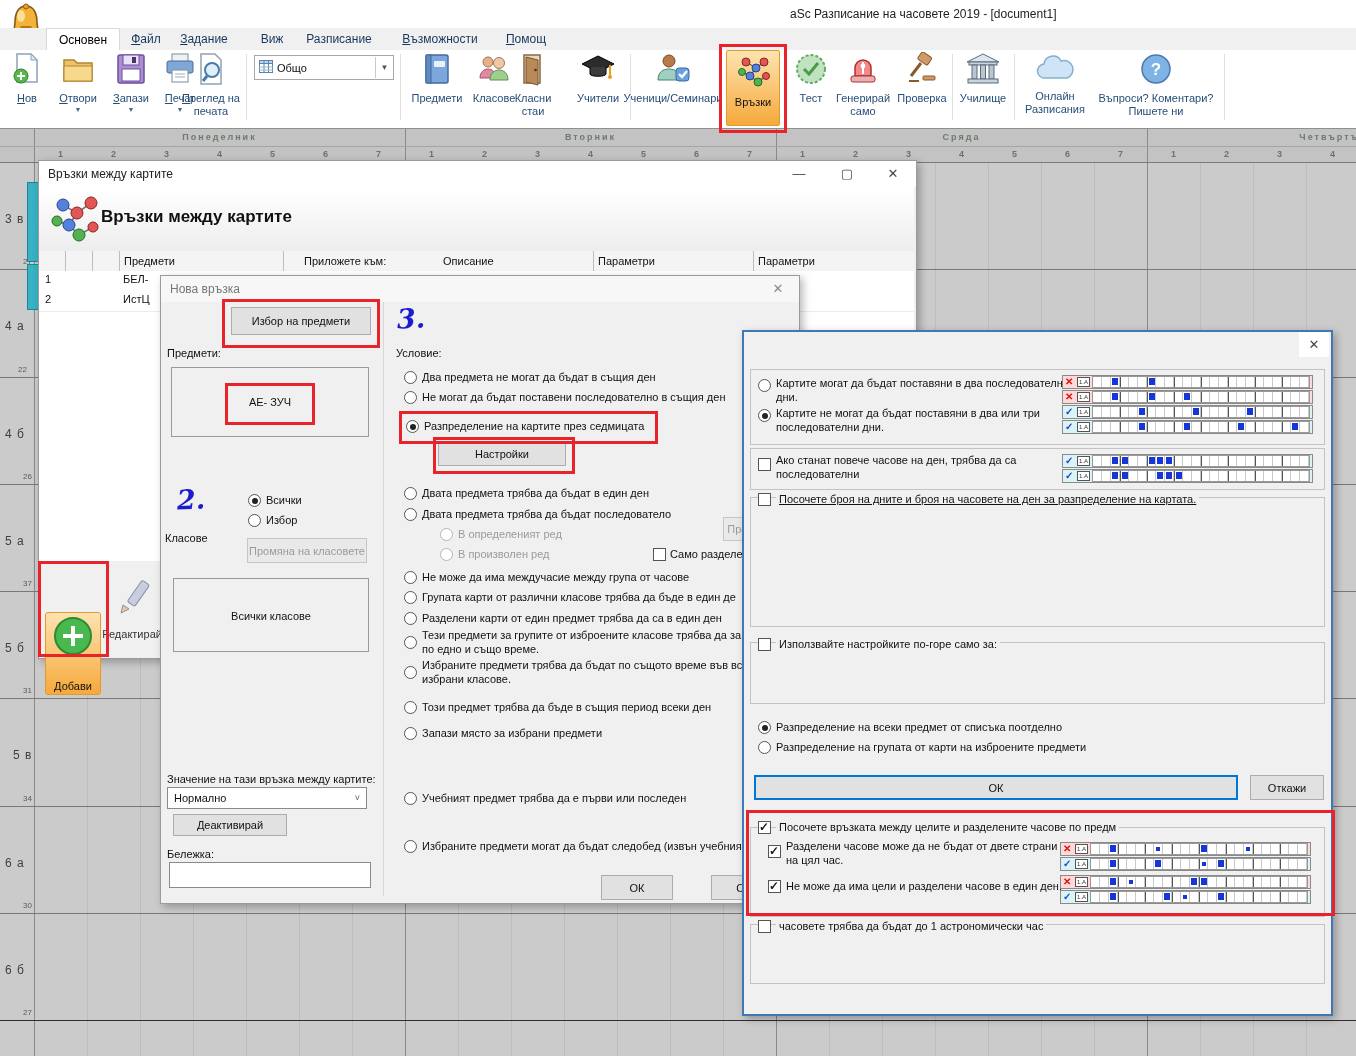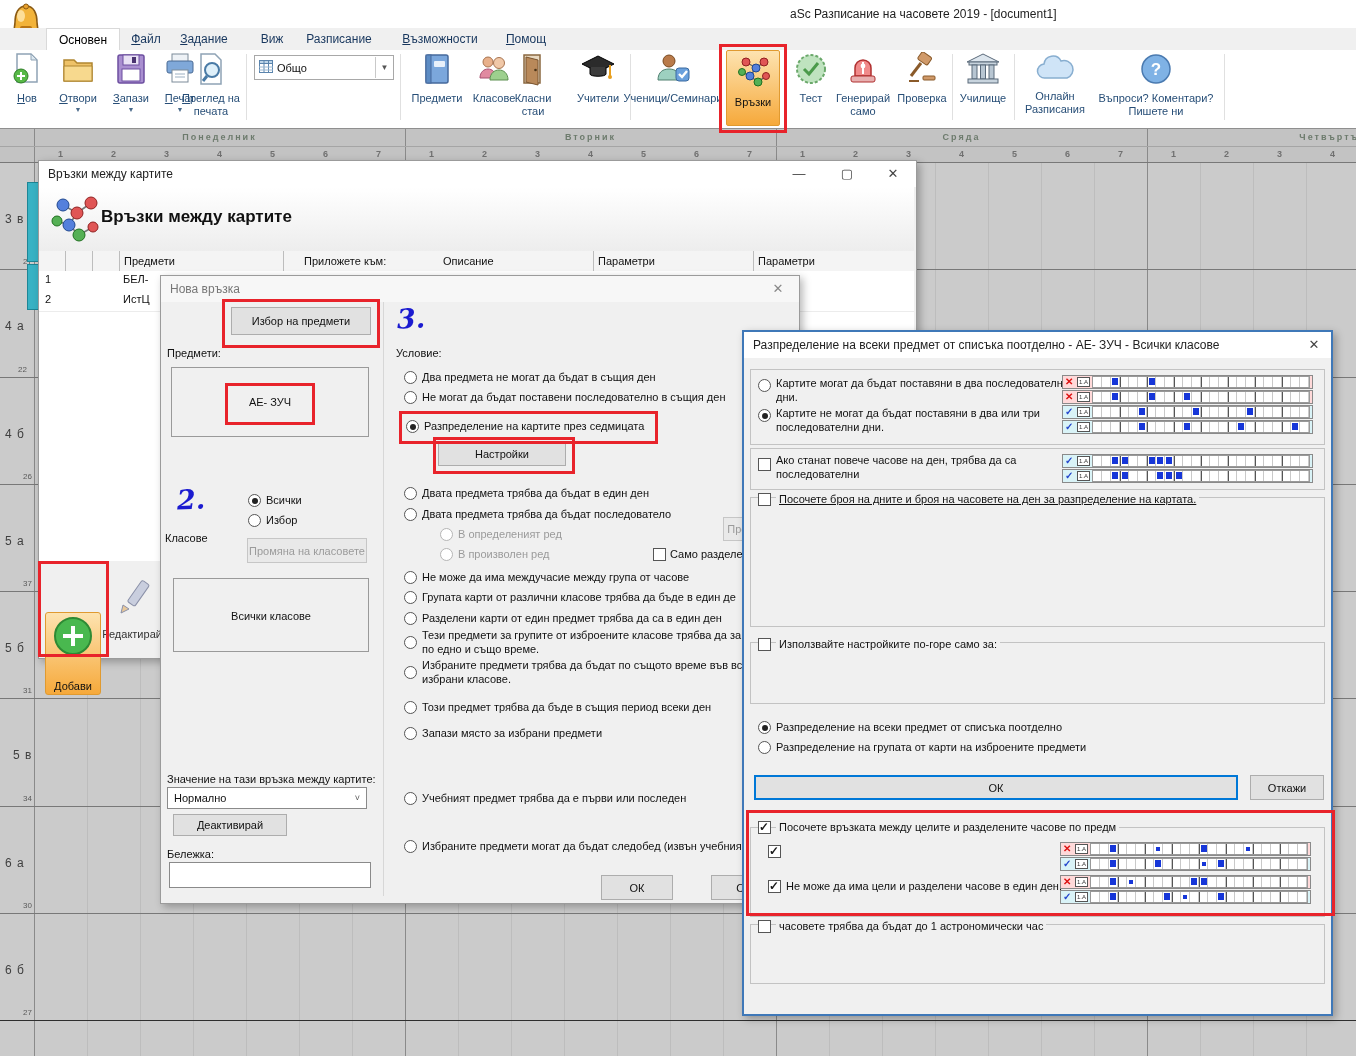--- a/index.html
+++ b/index.html
@@ -586,23 +586,20 @@
     <span class="radio" style="left:243px;top:516px;"></span>
     <span class="lbl" style="left:261px;top:515px;">Учебният предмет трябва да е първи или последен</span>
     <span class="radio" style="left:243px;top:564px;"></span>
     <span class="lbl clip" style="left:261px;top:563px;width:376px;">Избраните предмети могат да бъдат следобед (извън учебния</span>
 
     <button class="btn" style="left:440px;top:599px;width:72px;height:25px;">ОК</button>
     <button class="btn" style="left:550px;top:599px;width:64px;height:25px;">От</button>
   </div>
 
   <div class="dlg" style="left:742px;top:330px;width:591px;height:686px;border:2px solid #3f78b8;box-sizing:border-box;z-index:30;">
-    <div class="dtitle">
-      <span>Разпределение на всеки предмет от списъка поотделно - АЕ- ЗУЧ - Всички класове</span>
-    </div>
     <div class="wbtn" style="right:2px;width:30px;">✕</div>
 
     <div class="gbox" style="left:6px;top:37px;width:573px;height:74px;"></div>
     <span class="radio" style="left:14px;top:47px;"></span>
     <span class="lbl" style="left:32px;top:44px;width:310px;">Картите могат да бъдат поставяни в два последователни дни.</span>
     <span class="radio sel" style="left:14px;top:77px;"></span>
     <span class="lbl" style="left:32px;top:74px;width:292px;">Картите не могат да бъдат поставяни в два или три последователни дни.</span>
     <div class="pstrip" style="left:318px;top:43px;">
         <div class="prow px">
           <span class="pmark">✕</span>
@@ -805,20 +802,21 @@
     <span class="radio" style="left:14px;top:409px;"></span>
     <span class="lbl" style="left:32px;top:408px;">Разпределение на групата от карти на изброените предмети</span>
 
     <button class="btn" style="left:10px;top:443px;width:484px;height:25px;border:2px solid #0078d7;">ОК</button>
     <button class="btn" style="left:506px;top:443px;width:74px;height:25px;">Откажи</button>
 
     <div class="gbox" style="left:6px;top:495px;width:573px;height:88px;"></div>
     <span class="check on" style="left:14px;top:489px;background:#fff;"></span>
     <span class="lbl clip" style="left:32px;top:488px;background:#f0f0f0;padding:0 3px;max-width:420px;">Посочете връзката между целите и разделените часове по предм</span>
     <span class="check on" style="left:24px;top:513px;"></span>
+    <span class="lbl" style="left:42px;top:507px;width:272px;">Разделени часове може да не бъдат от двете страни на цял час.</span>
     <div class="pstrip" style="left:316px;top:510px;">
         <div class="prow px">
           <span class="pmark">✕</span>
           <span class="pbadge">1.A</span>
           <span class="pcells">
             <span class="pcell"></span>
             <span class="pcell"></span>
             <span class="pcell full"></span>
             <span class="pcell g"></span>
             <span class="pcell"></span>

